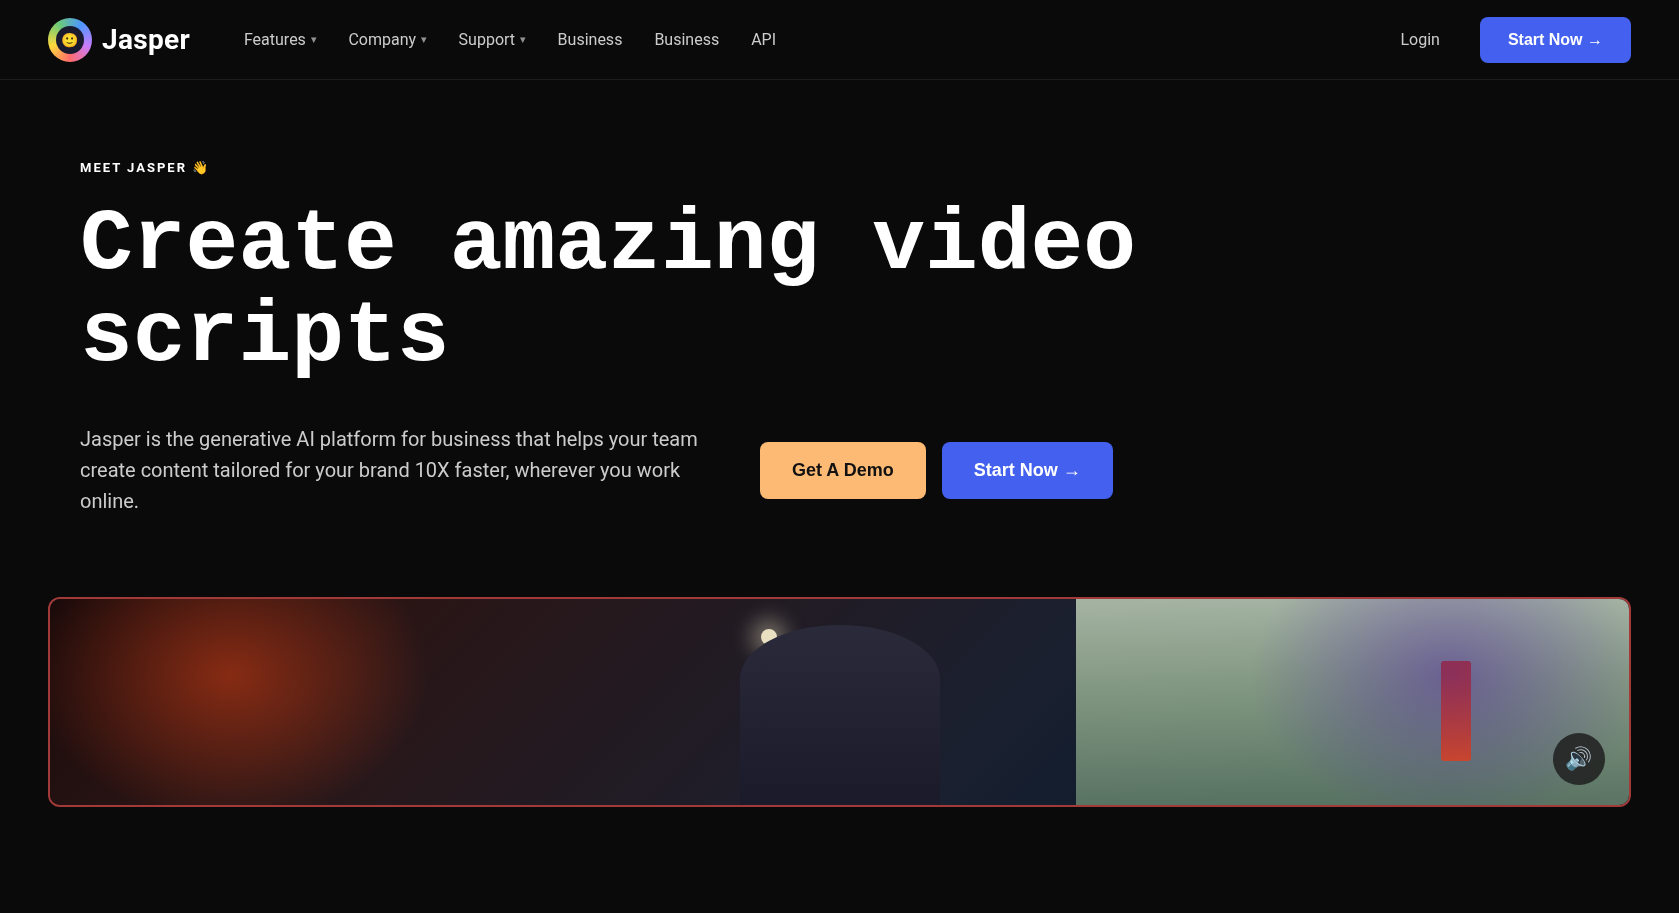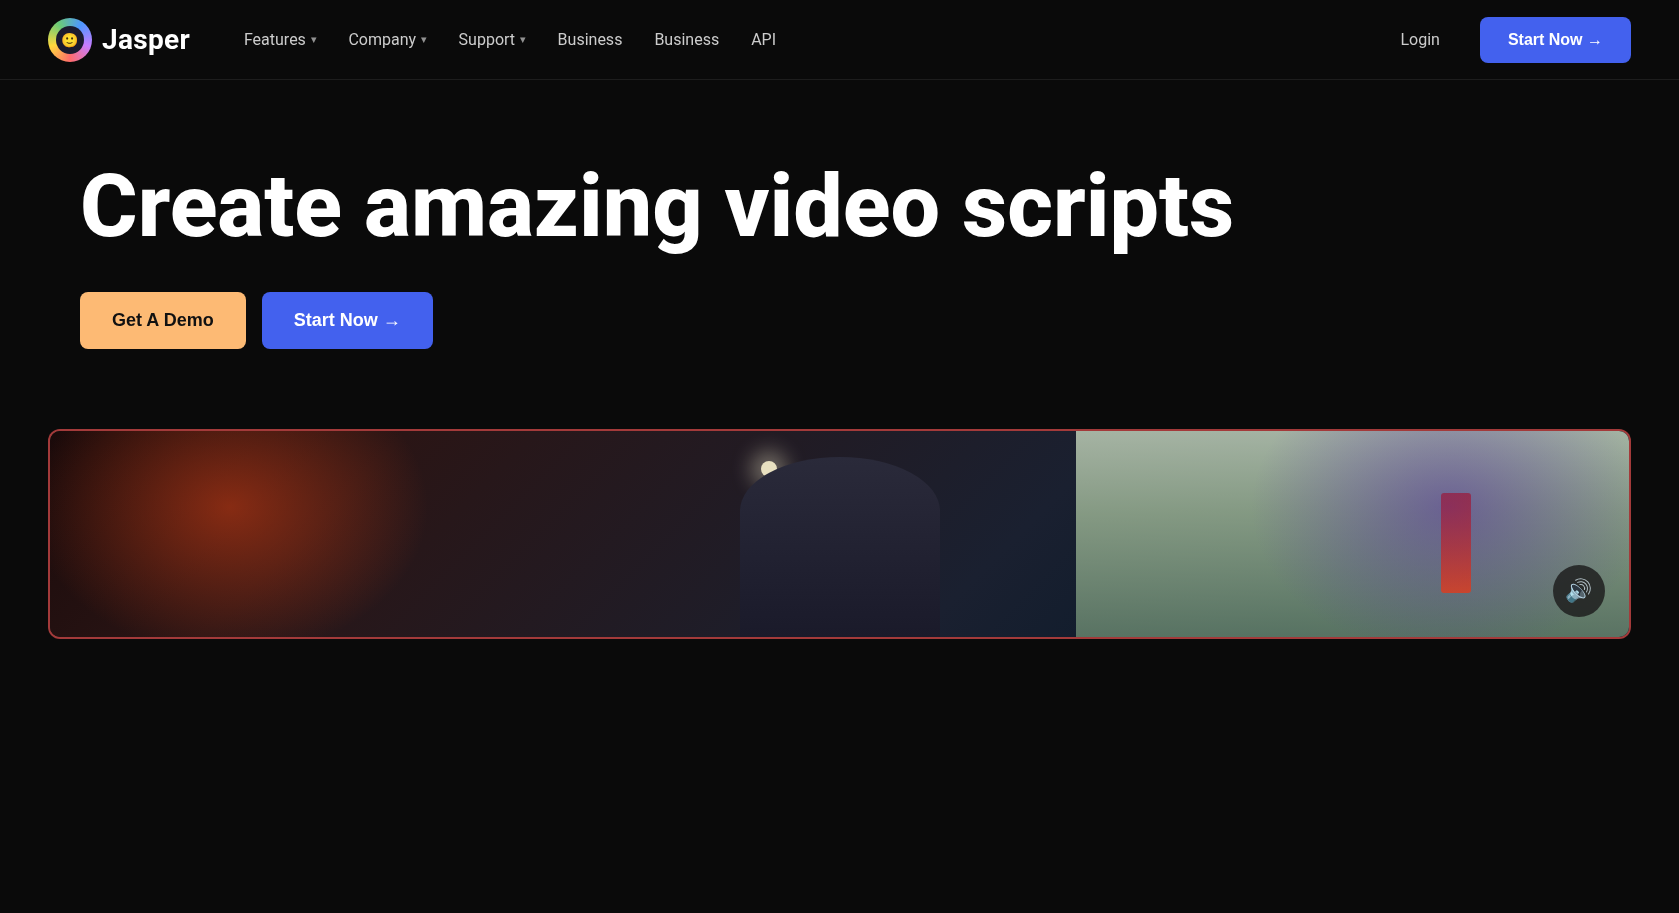--- a/index.html
+++ b/index.html
@@ -133,20 +133,21 @@
       gap: 8px;
     }
 
     .hero-headline {
       font-size: 88px;
       font-weight: 800;
       line-height: 1.05;
       color: #ffffff;
       margin-bottom: 40px;
       max-width: 1300px;
+      font-family: Liberation Mono, monospace;
     }
 
     .hero-headline .line2 {
       display: block;
     }
 
     .with-ai-wrapper {
       display: inline-block;
       position: relative;
     }
@@ -371,26 +372,28 @@
     </a>
   </div>
 
   <div class="nav-right">
     <a class="nav-login" href="#">Login</a>
     <button class="btn-start-nav">Start Now →</button>
   </div>
 </nav>
 
 <section class="hero">
+  <div class="meet-label">MEET JASPER 👋</div>
 
   <h1 class="hero-headline">
     <span>Create amazing video scripts</span>
   </h1>
 
   <div class="hero-sub-row">
+    <p class="hero-description">Jasper is the generative AI platform for business that helps your team create content tailored for your brand 10X faster, wherever you work online.</p>
     <div class="hero-cta">
       <button class="btn-demo">Get A Demo</button>
       <button class="btn-start-hero">Start Now →</button>
     </div>
   </div>
 </section>
 
 <section class="video-section">
   <div class="video-container">
     <div class="video-bg">

